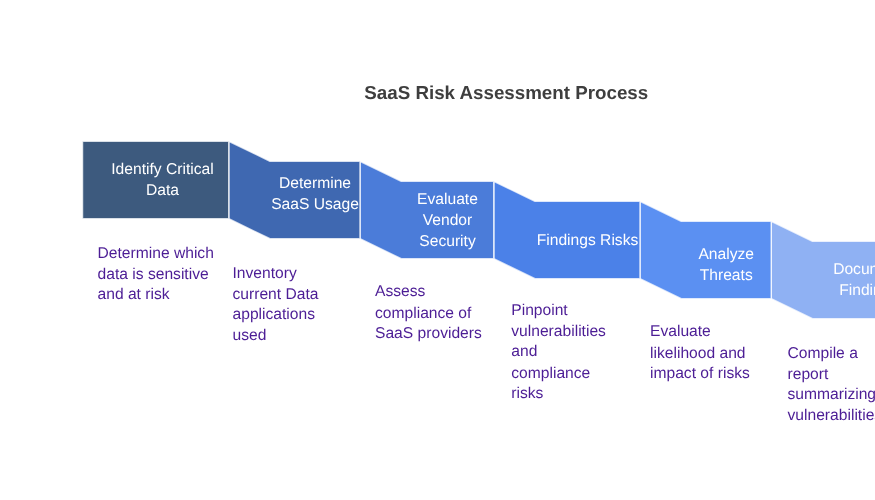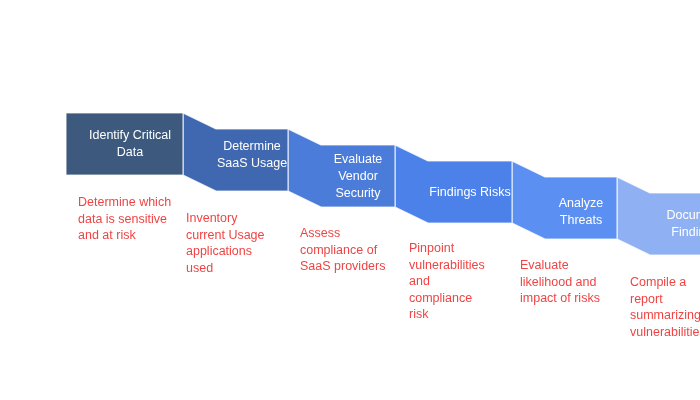--- a/index.html
+++ b/index.html
@@ -37,62 +37,63 @@
     justify-content: center;
     text-align: center;
     color: #ffffff;
     font-size: 12.5px;
     line-height: 17px;
     white-space: pre;
     pointer-events: none;
   }
   .step-desc {
     position: absolute;
-    color: #ef4444;
+    color: #4c1d95;
     font-size: 12.5px;
     line-height: 16.5px;
     white-space: pre;
   }
 </style>
 </head>
 <body>
 
 <div id="stage">
+  <div id="diagram-title">SaaS Risk Assessment Process</div>
   <svg id="shapes" width="700" height="400" viewBox="0 0 700 400">
       <polygon points="617,177 650,193 740,193 740,255 650,255 617,239" fill="#8fb1f3" stroke="rgba(255,255,255,0.75)" stroke-width="1.2" stroke-linejoin="round"></polygon>
       <polygon points="512,161 545,177 617,177 617,239 545,239 512,223" fill="#5b90f2" stroke="rgba(255,255,255,0.75)" stroke-width="1.2" stroke-linejoin="round"></polygon>
       <polygon points="395,145 428,161 512,161 512,223 428,223 395,207" fill="#4b81e8" stroke="rgba(255,255,255,0.75)" stroke-width="1.2" stroke-linejoin="round"></polygon>
       <polygon points="288,129 321,145 395,145 395,207 321,207 288,191" fill="#4b7cd9" stroke="rgba(255,255,255,0.75)" stroke-width="1.2" stroke-linejoin="round"></polygon>
       <polygon points="183,113 216,129 288,129 288,191 216,191 183,175" fill="#3f68b1" stroke="rgba(255,255,255,0.75)" stroke-width="1.2" stroke-linejoin="round"></polygon>
       <polygon points="66,113 183,113 183,175 66,175" fill="#3d5a7e" stroke="rgba(255,255,255,0.75)" stroke-width="1.2" stroke-linejoin="round"></polygon>
     </svg>
   <div id="labels">
       <div class="step-label" style="left: 66px; top: 113px; width: 128px; height: 62px;">Identify Critical
 Data</div>
       <div class="step-desc" style="left: 78px; top: 194px;">Determine which
 data is sensitive
 and at risk</div>
       <div class="step-label" style="left: 216px; top: 129px; width: 72px; height: 52px;">Determine
 SaaS Usage</div>
       <div class="step-desc" style="left: 186px; top: 210px;">Inventory
-current Usage
+current Data
 applications
 used</div>
       <div class="step-label" style="left: 321px; top: 145px; width: 74px; height: 62px;">Evaluate
 Vendor
 Security</div>
       <div class="step-desc" style="left: 300px; top: 225px;">Assess
 compliance of
 SaaS providers</div>
       <div class="step-label" style="left: 428px; top: 161px; width: 84px; height: 62px;">Findings Risks</div>
       <div class="step-desc" style="left: 409px; top: 240px;">Pinpoint
 vulnerabilities
 and
 compliance
-risk</div>
+risks</div>
       <div class="step-label" style="left: 545px; top: 177px; width: 72px; height: 70px;">Analyze
 Threats</div>
       <div class="step-desc" style="left: 520px; top: 257px;">Evaluate
 likelihood and
 impact of risks</div>
       <div class="step-label" style="left: 650px; top: 193px; width: 90px; height: 62px;">Document
 Findings</div>
       <div class="step-desc" style="left: 630px; top: 274px;">Compile a
 report
 summarizing

